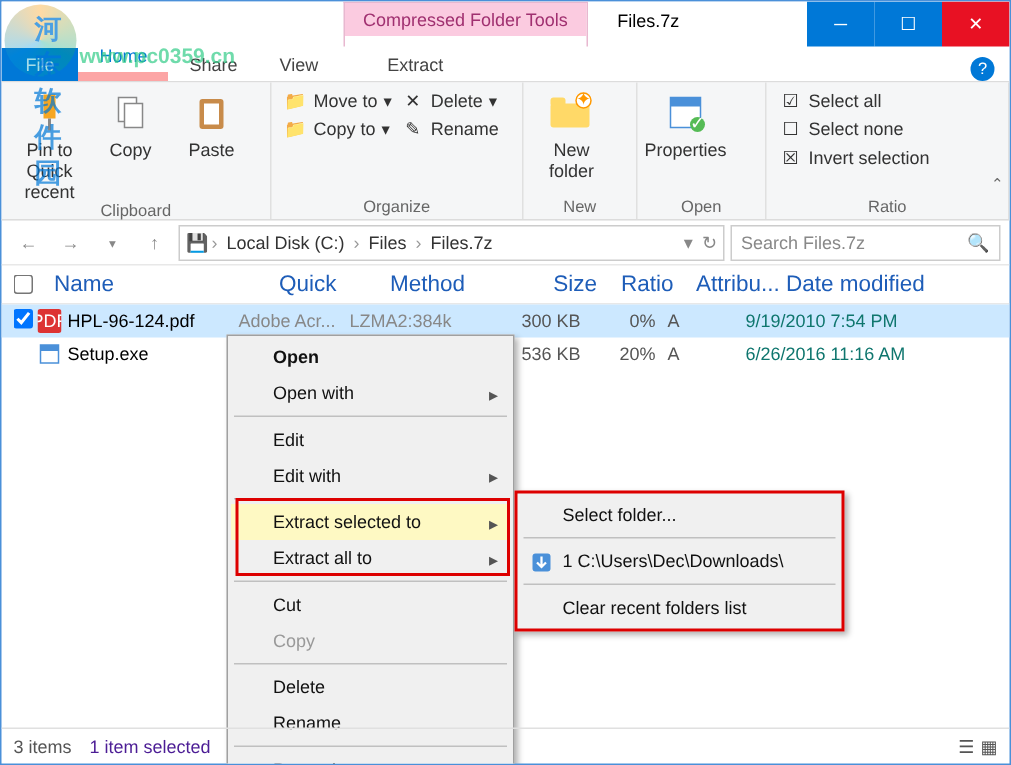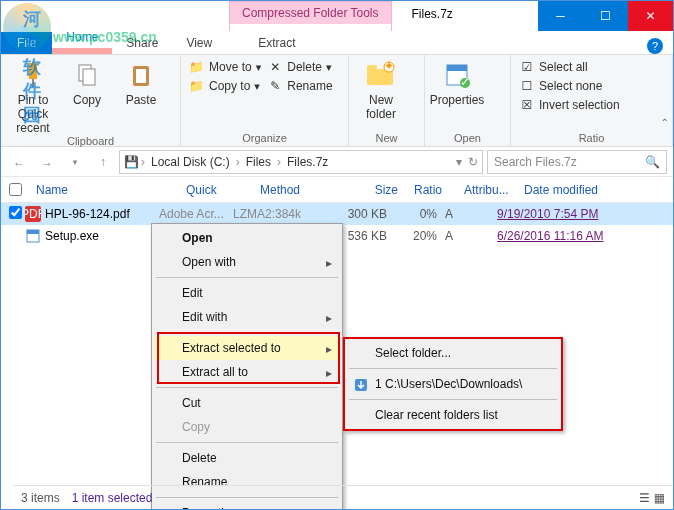--- a/index.html
+++ b/index.html
@@ -26,51 +26,51 @@
 .rsmall-col { display: flex; flex-direction: column; gap: 3px; }
 .rsmall { display: flex; align-items: center; gap: 4px; font-size: 11px; color: #333; white-space: nowrap; }
 .rsmall .si { width: 16px; height: 16px; display: flex; align-items: center; justify-content: center; }
 .addr-bar { height: 30px; display: flex; align-items: center; padding: 3px 6px; gap: 4px; border-bottom: 1px solid #e8e8e8; }
 .nav-btn { width: 24px; height: 24px; display: flex; align-items: center; justify-content: center; color: #888; }
 .breadcrumb { flex: 1; border: 1px solid #ccc; height: 24px; display: flex; align-items: center; padding: 0 4px; gap: 2px; }
 .crumb { padding: 0 4px; color: #333; }
 .crumb-sep { color: #999; }
 .search-box { width: 180px; border: 1px solid #ccc; height: 24px; display: flex; align-items: center; padding: 0 6px; color: #888; justify-content: space-between; }
 .columns { height: 26px; display: flex; align-items: center; border-bottom: 1px solid #e8e8e8; padding-left: 8px; }
-.col { font-size: 12px; color: #1e5db8; padding: 0 8px; }
+.col { font-size: 15px; color: #1e5db8; padding: 0 8px; }
 .col.name { width: 150px; }
 .col.type { width: 74px; }
 .col.method { width: 78px; }
 .col.size { width: 76px; text-align: right; }
 .col.ratio { width: 50px; }
 .col.attr { width: 60px; }
 .col.date { flex: 1; }
 .files { }
 .file-row { height: 22px; display: flex; align-items: center; padding-left: 8px; }
 .file-row.selected { background: #cce8ff; }
 .file-row .chk { width: 16px; }
 .file-row .fname { width: 134px; display: flex; align-items: center; gap: 4px; }
 .file-row .ftype { width: 74px; color: #888; }
 .file-row .fmethod { width: 78px; color: #888; }
 .file-row .fsize { width: 76px; text-align: right; color: #555; }
 .file-row .fratio { width: 50px; text-align: right; color: #555; }
 .file-row .fattr { width: 60px; color: #555; padding-left: 8px; }
-.file-row .fdate { flex: 1; color: #701a75; text-decoration: underline; }
+.file-row .fdate { flex: 1; color: #0f766e; }
 .fico { width: 16px; height: 16px; }
 .context-menu { position: absolute; background: #f0f0f0; border: 1px solid #a0a0a0; box-shadow: 2px 2px 4px rgba(0,0,0,0.3); padding: 2px; }
 .cm1 { left: 150px; top: 222px; width: 192px; }
-.cm2 { left: 342px; top: 336px; width: 220px; border: 2px solid #d00; }
+.cm2 { left: 342px; top: 326px; width: 220px; border: 2px solid #d00; }
 .cm-item { padding: 5px 24px 5px 28px; color: #111; position: relative; }
 .cm-item.hi { background: #fef9c3; }
 .cm-item.disabled { color: #999; }
 .cm-sep { height: 1px; background: #c0c0c0; margin: 3px 2px; }
 .cm-arrow { position: absolute; right: 8px; top: 6px; color: #555; }
 .cm-icon { position: absolute; left: 6px; top: 5px; width: 16px; height: 16px; }
 .red-border-section { position: absolute; left: 156px; top: 331px; width: 183px; height: 52px; border: 2px solid #d00; pointer-events: none; }
-.statusbar { position: absolute; bottom: 0; left: 12px; right: 0; height: 24px; border-top: 1px solid #e0e0e0; display: flex; align-items: center; padding: 0 8px; gap: 12px; color: #555; font-size: 11px; justify-content: space-between; }
+.statusbar { position: absolute; bottom: 0; left: 0; right: 0; height: 24px; border-top: 1px solid #e0e0e0; display: flex; align-items: center; padding: 0 8px; gap: 12px; color: #555; font-size: 11px; justify-content: space-between; }
 .view-icons { display: flex; gap: 4px; }
 .watermark { position: absolute; left: 2px; top: 2px; pointer-events: none; opacity: 0.7; }
 .watermark .logo { width: 48px; height: 48px; border-radius: 50%; background: conic-gradient(#f90, #0a8, #09d, #f90); opacity: 0.5; }
 .watermark .wtext1 { position: absolute; left: 20px; top: 4px; color: #0078d7; font-size: 18px; font-weight: bold; letter-spacing: 2px; }
 .watermark .wtext2 { position: absolute; left: 50px; top: 26px; color: #3c8; font-size: 14px; font-weight: bold; }
 .carat { position: absolute; right: 4px; top: 116px; color: #666; font-size: 10px; }
 svg { display: block; }
 </style>
 </head>
 <body>

